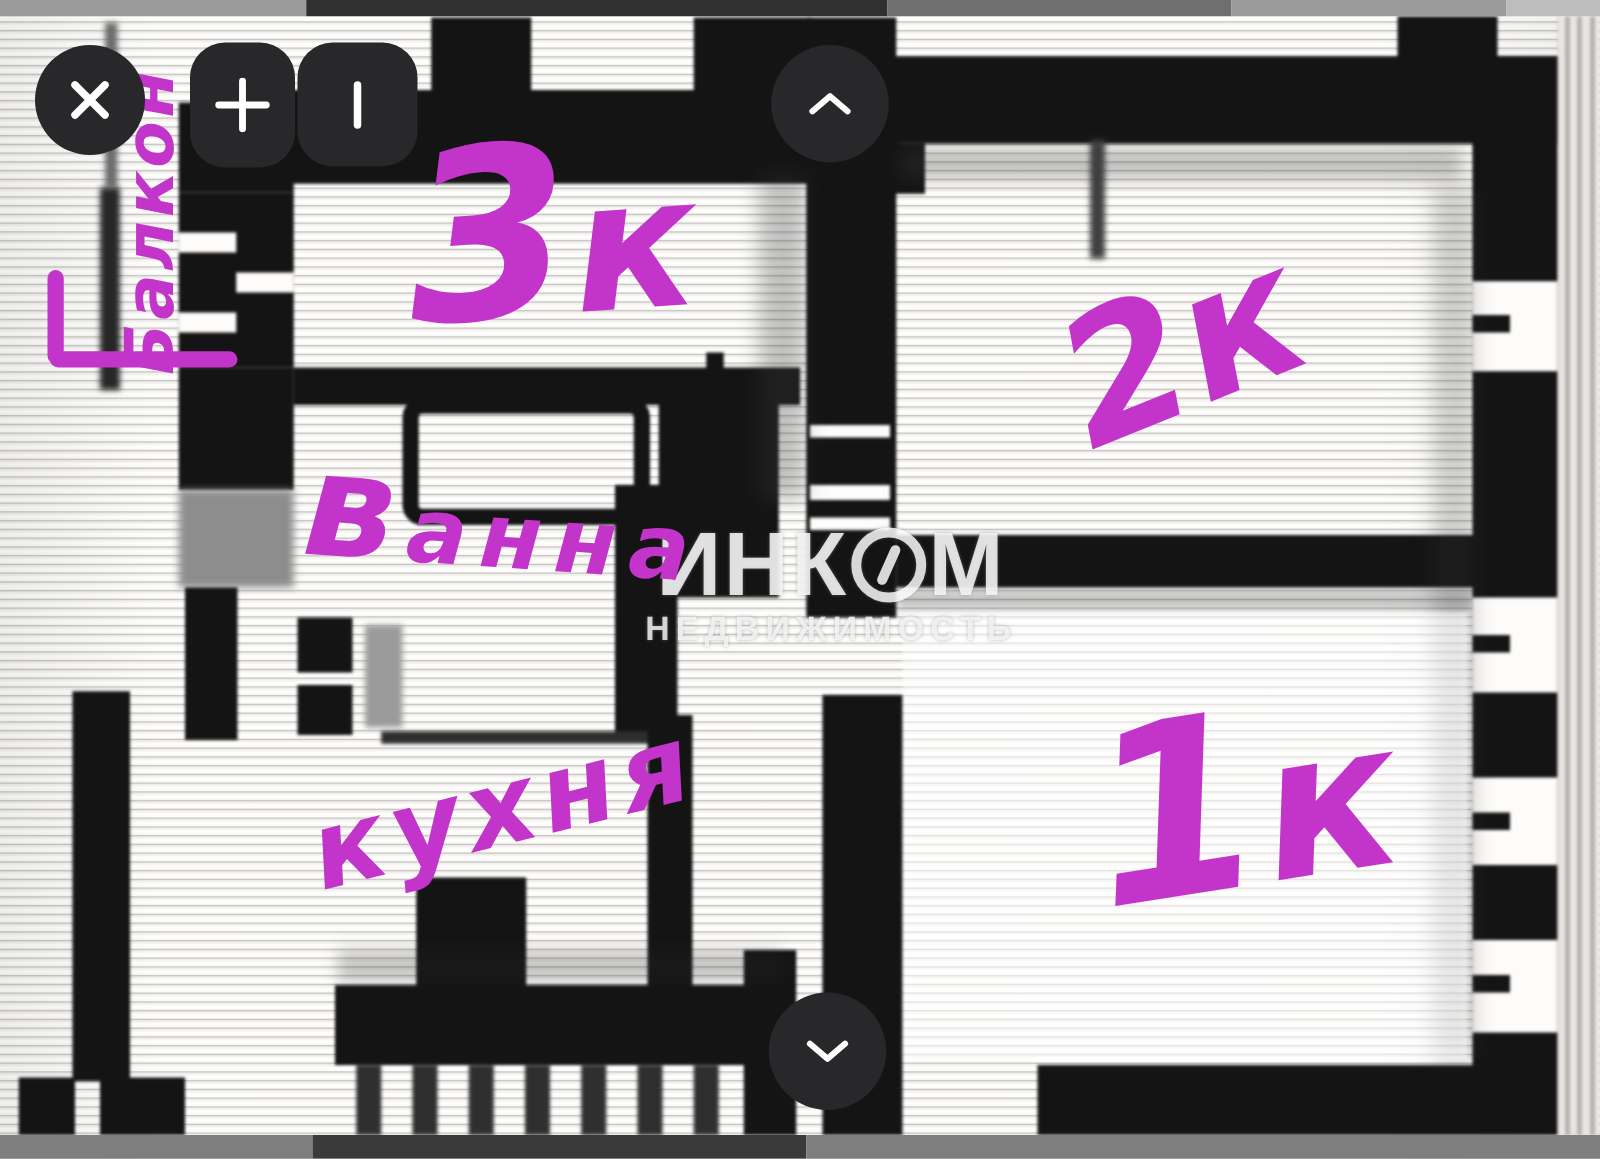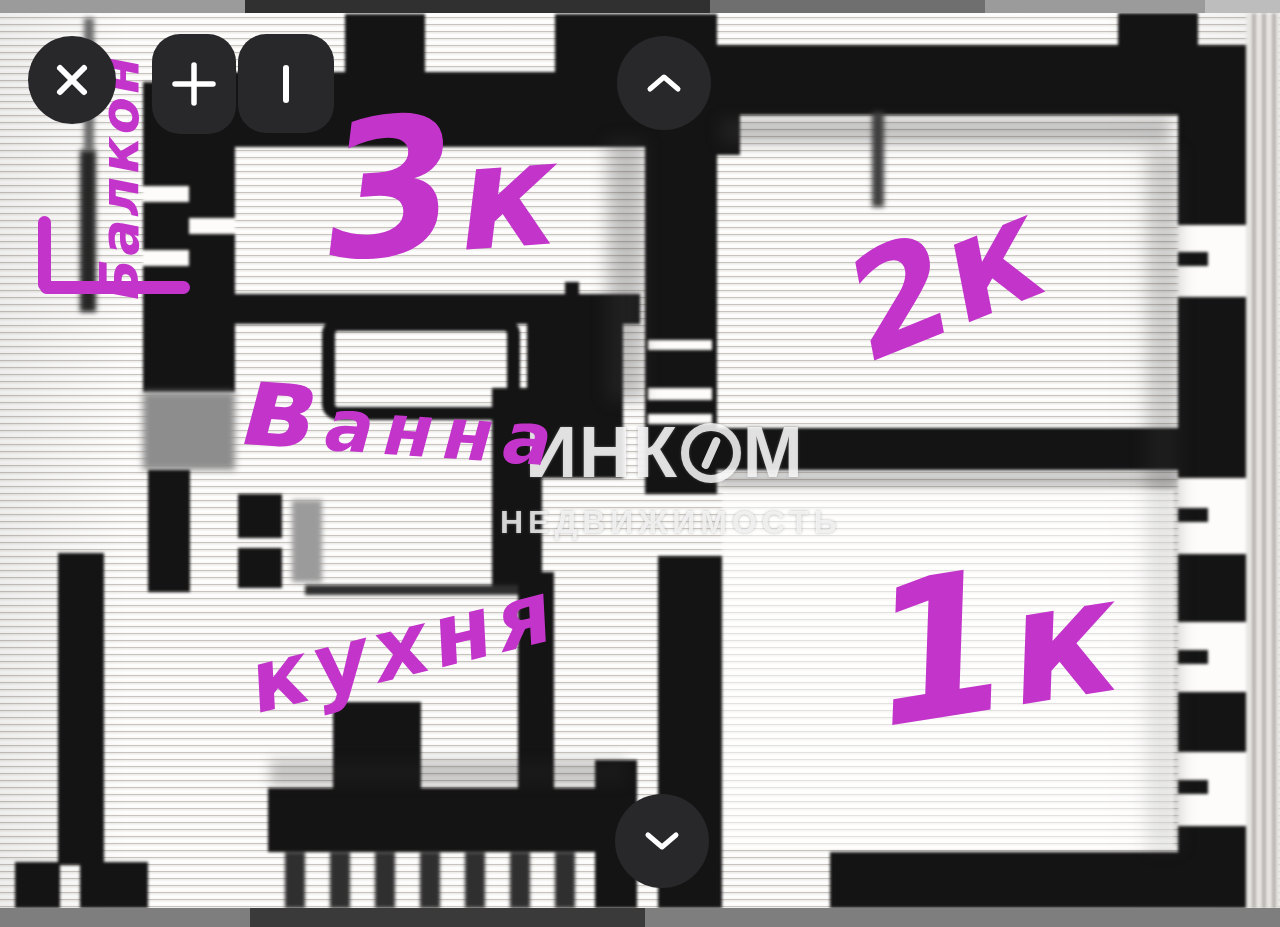--- a/index.html
+++ b/index.html
@@ -29,21 +29,21 @@
   
   .watermark { position:absolute; left:500px; top:416px; width:330px; text-align:center;
                z-index:20; color:rgba(250,250,250,0.85);
                text-shadow:0 0 3px rgba(130,130,130,0.55); }
   .wm-brand { font-size:72px; font-weight:700; letter-spacing:2px; line-height:1; white-space:nowrap; }
   .wm-logo { display:inline-block; width:44px; height:44px; border:8px solid rgba(250,250,250,0.85);
              border-radius:50%; position:relative; vertical-align:-6px; margin:0 2px;
              box-shadow:0 0 3px rgba(130,130,130,0.4), inset 0 0 3px rgba(130,130,130,0.4); }
   .wm-logo-bar { position:absolute; left:50%; top:50%; width:8px; height:34px; border-radius:4px;
                  background:rgba(250,250,250,0.85); transform:translate(-50%,-50%) rotate(24deg); }
-  .wm-sub { margin-top:16px; font-size:32px; font-weight:bold; letter-spacing:5px; white-space:nowrap;
+  .wm-sub { margin-top:0; font-size:27px; font-weight:bold; letter-spacing:5px; white-space:nowrap;
             color:rgba(250,250,250,0.8); }
 
   
   .ann { position:absolute; z-index:40; color:#c334cb; font-weight:bold; font-style:italic;
          font-family:"DejaVu Sans", sans-serif; line-height:0.95; white-space:nowrap; }
   .ann-balcony { left:94px; top:0px; height:300px; writing-mode:vertical-rl;
                  transform:rotate(180deg); font-size:54px; letter-spacing:3px; }
   .ann-3k { left:325px; top:96px; font-size:145px; transform:rotate(-4deg); }
   .ann-3k::first-letter { font-size:190px; }
   .ann-2k { left:848px; top:212px; font-size:142px; transform:rotate(-22deg); }

